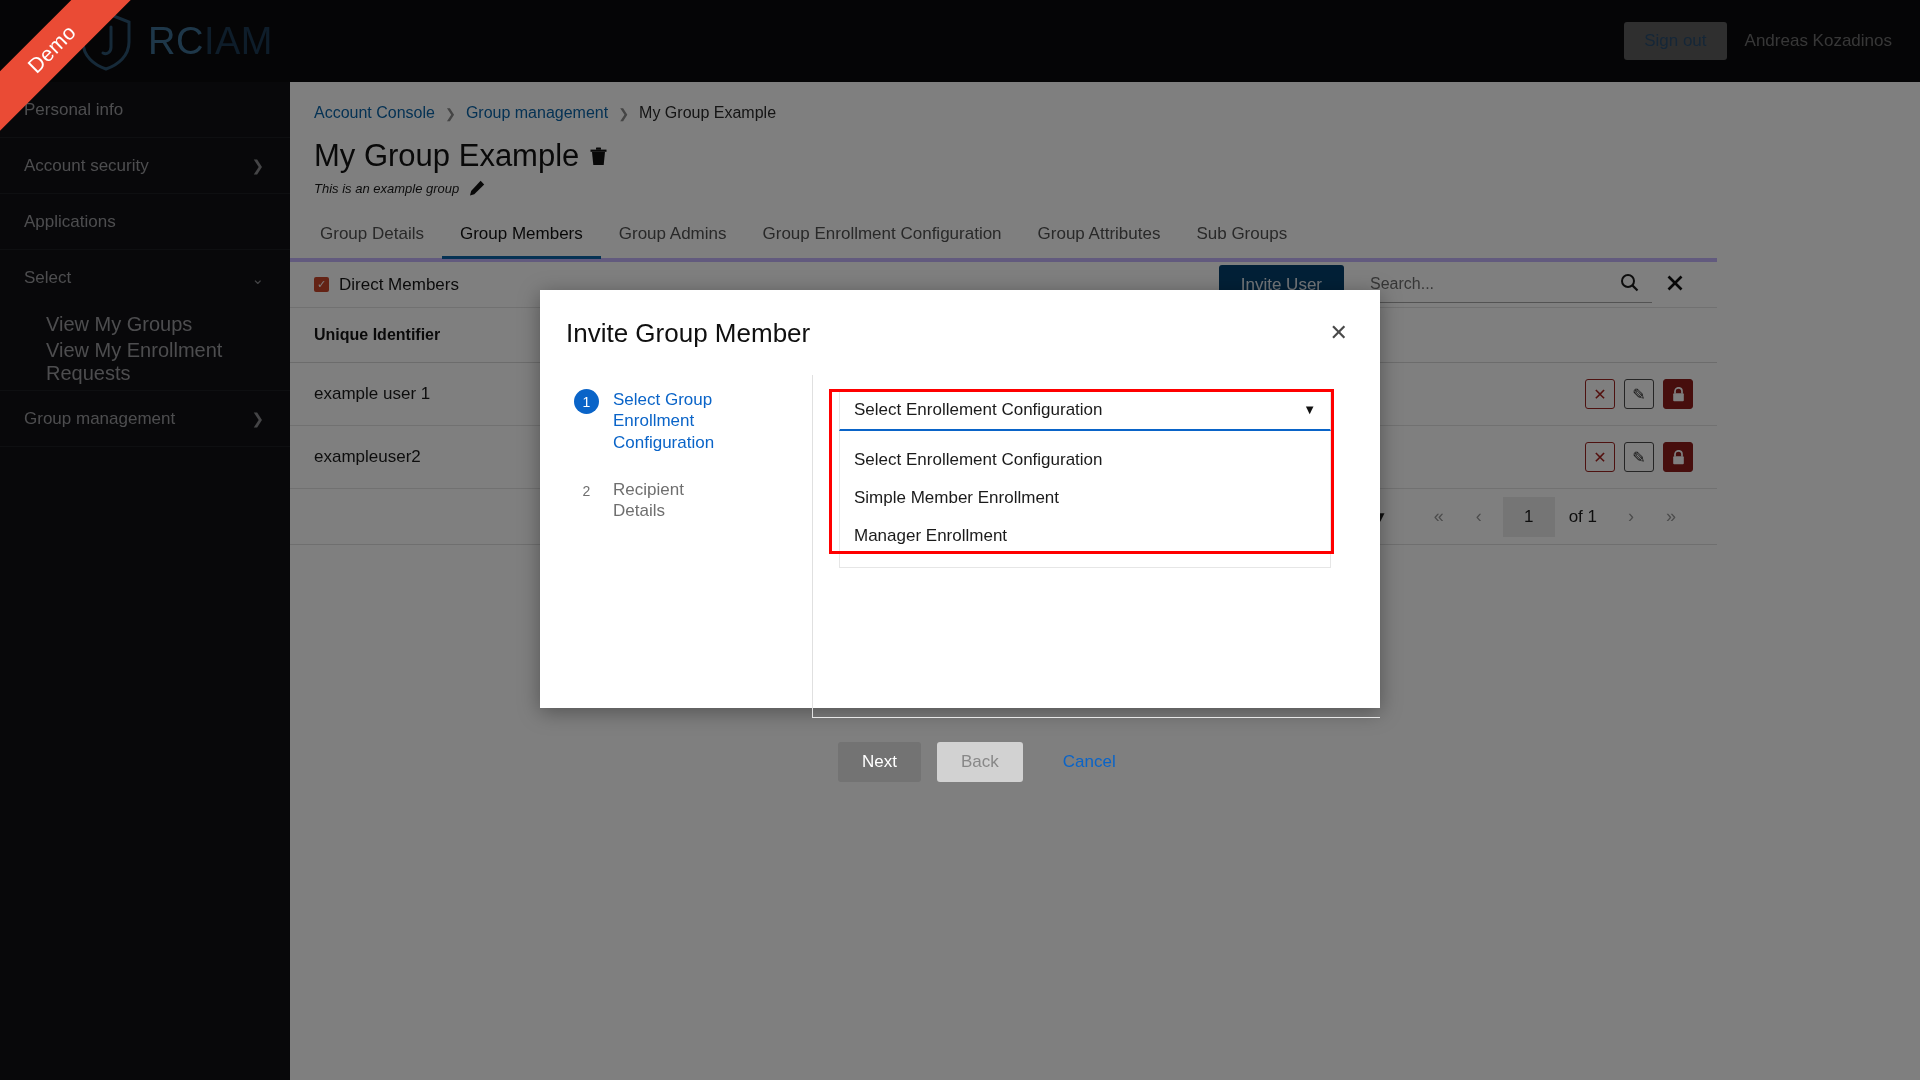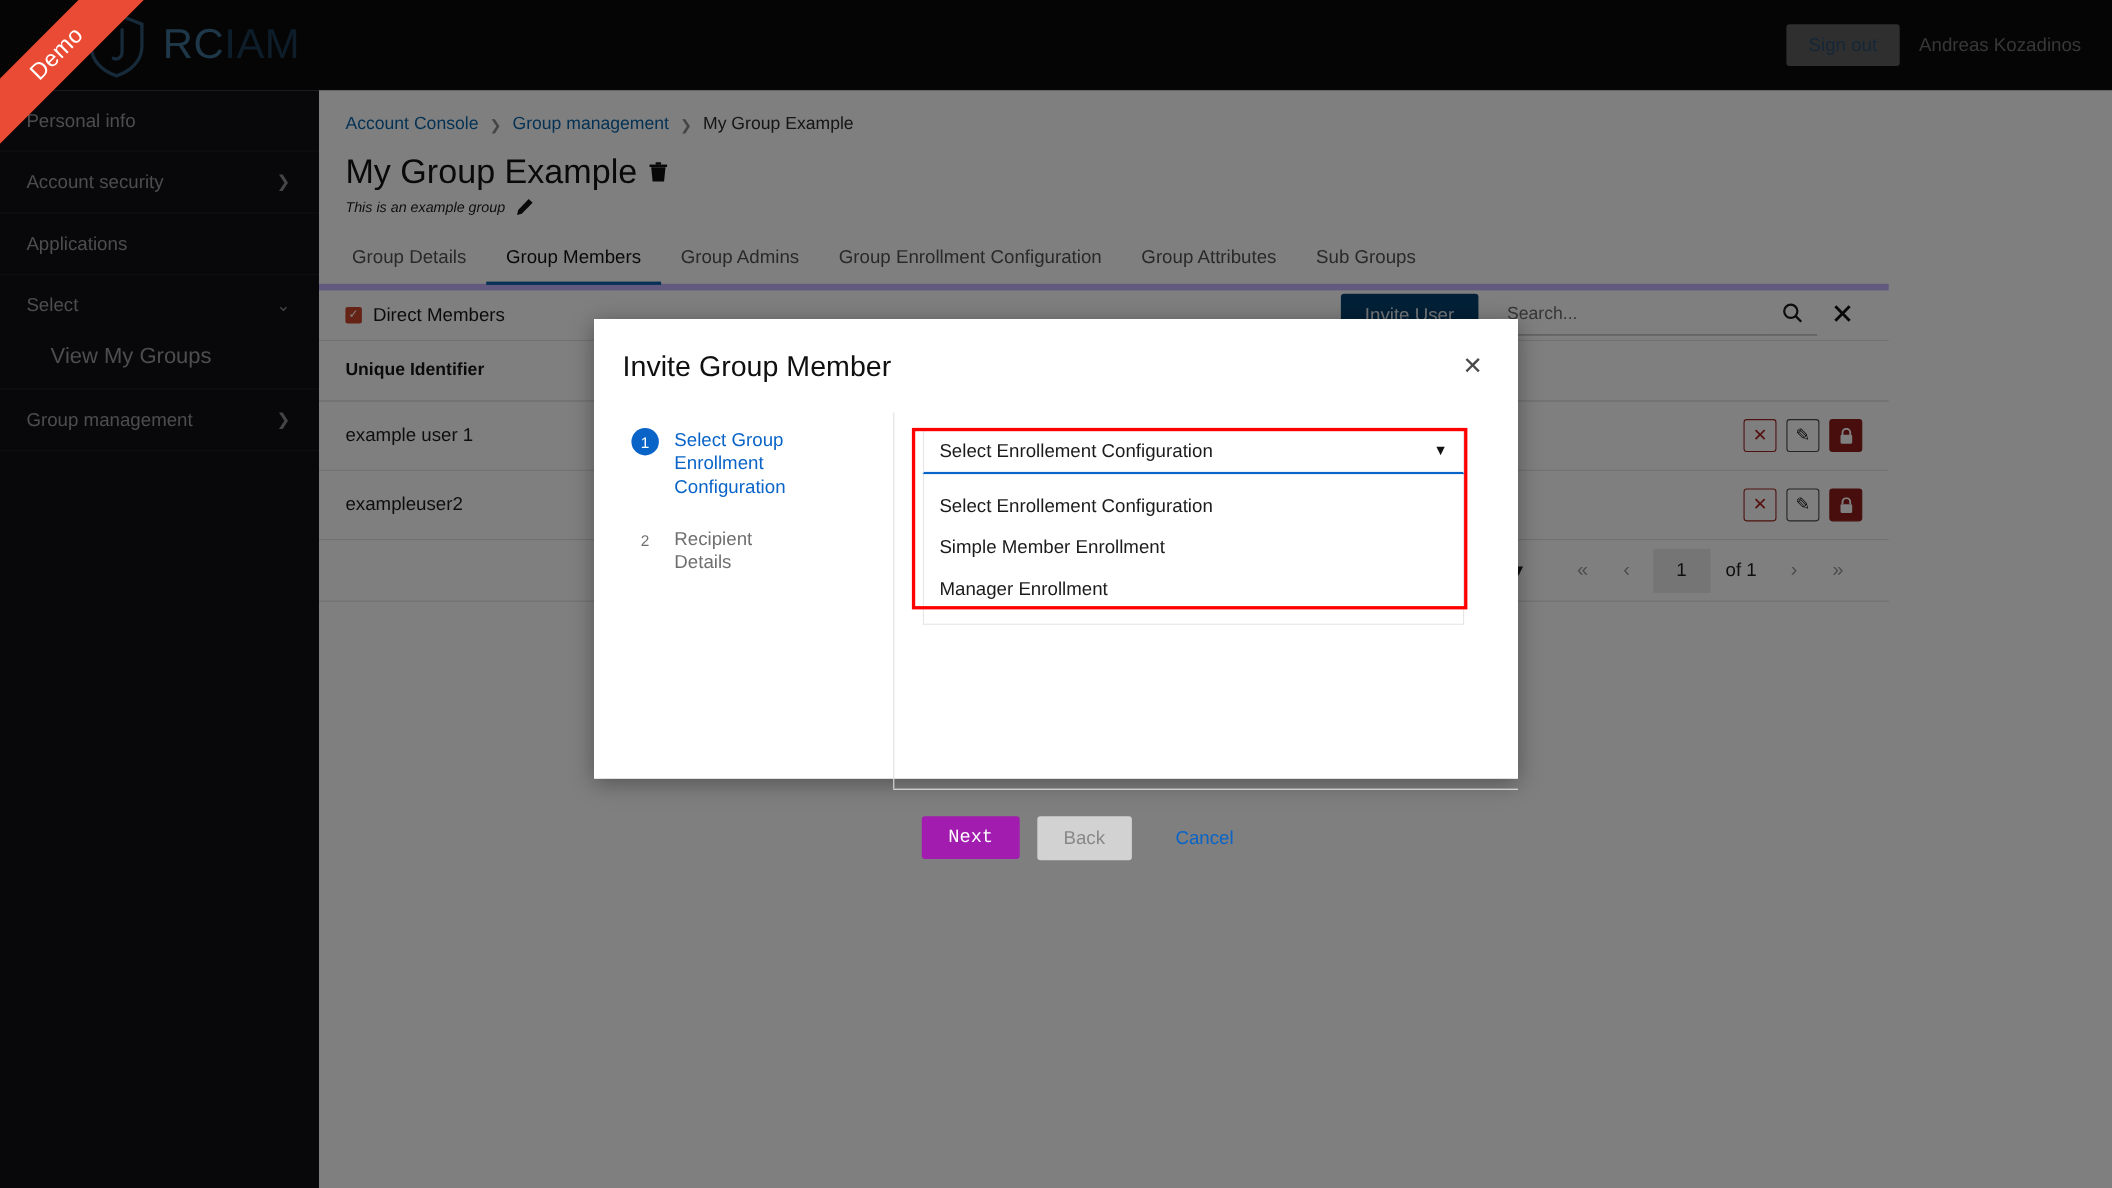--- a/index.html
+++ b/index.html
@@ -112,21 +112,21 @@
   .page-sub-row {
     display: flex; align-items: center; gap: 10px;
     padding: 6px 0 0 24px;
   }
   .page-sub { font-size: 13px; font-style: italic; color: #191919; }
 
   .tabs {
     display: flex; align-items: flex-start;
     gap: 0; padding-left: 24px;
     margin-top: 18px;
-    border-bottom: 6px solid #c4b5fd;
+    border-bottom: 4px solid #c4b5fd;
   }
   .tab {
     padding: 10px 18px 12px 18px;
     font-size: 17px; color: #525252;
     cursor: pointer;
     border-bottom: 3px solid transparent;
     margin-bottom: -1px;
   }
   .tab:first-child { padding-left: 6px; }
   .tab.active { color: #111; border-bottom-color: #0a64a8; }
@@ -302,22 +302,22 @@
     padding: 9px 14px; cursor: pointer;
   }
   .modal-foot {
     display: flex; align-items: center; gap: 16px;
     padding: 18px 0 0 26px;
     margin-left: 272px;
     border-top: 1px solid #e6e6e6;
     height: 70px;
   }
   .btn-next {
-    background: #a21caf; color: #fff; border: none; border-radius: 3px;
-    font-size: 17px; font-family: Liberation Mono, monospace; padding: 10px 24px; cursor: pointer;
+    background: #737373; color: #fff; border: none; border-radius: 3px;
+    font-size: 17px; font-family: Liberation Sans, sans-serif; padding: 10px 24px; cursor: pointer;
   }
   .btn-back {
     background: #d2d2d2; color: #888; border: none; border-radius: 3px;
     font-size: 17px; font-family: inherit; padding: 10px 24px; cursor: pointer;
   }
   .btn-cancel {
     background: none; border: none; color: #0a64c8;
     font-size: 17px; font-family: inherit; cursor: pointer; margin-left: 18px;
   }
 </style>
@@ -351,20 +351,23 @@
   <div class="side-item">
     <span class="side-label">Applications</span>
   </div>
   <div class="side-group-wrap">
     <div class="side-item">
       <span class="side-label">Select</span>
       <span class="chev">⌄</span>
     </div>
     <div class="side-sub">
       <span>View My Groups</span>
+    </div>
+    <div class="side-sub">
+      <span>View My Enrollment Requests</span>
     </div>
   </div>
   <div class="side-item">
     <span class="side-label">Group management</span>
     <span class="chev">❯</span>
   </div>
 </div>
 
 <div class="content">
 

